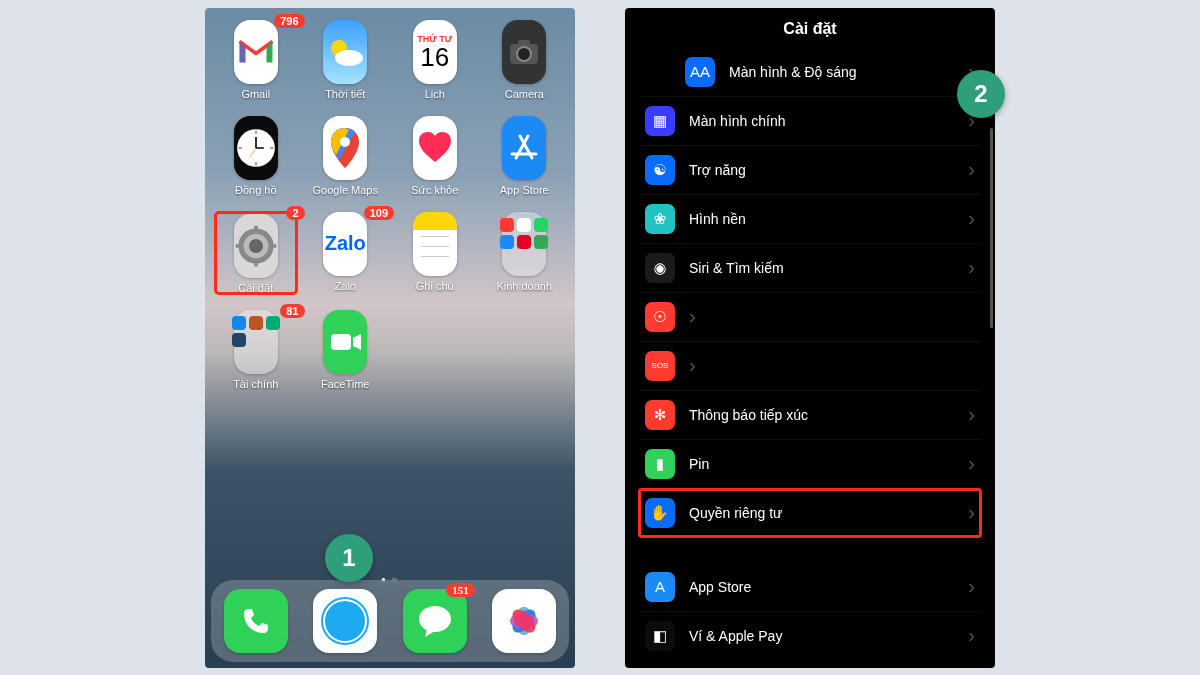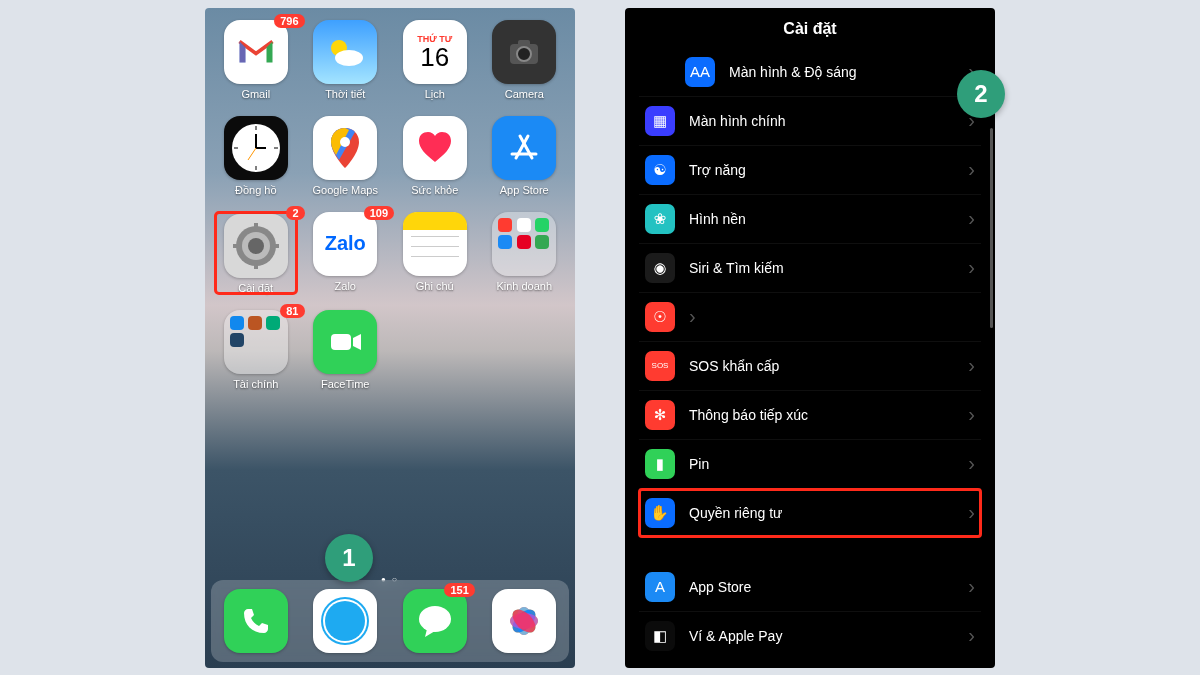--- a/index.html
+++ b/index.html
@@ -2,30 +2,30 @@
 <html><head>
 <meta charset="utf-8">
 <style>
   * { box-sizing: border-box; margin: 0; padding: 0; }
   body { width: 1200px; height: 675px; background: #dee3ea; font-family: -apple-system, Helvetica, Arial, sans-serif; display: flex; align-items: center; justify-content: center; gap: 50px; position: relative; }
   .phone-left, .phone-right { height: 660px; border-radius: 4px; overflow: hidden; position: relative; }
   .phone-left { width: 370px; background: linear-gradient(180deg,#6b8ba4 0%,#8aa1b5 25%,#d2c6c9 45%,#bcb8b8 52%,#3c5467 70%,#2a3e51 100%); }
   .phone-right { width: 370px; background: #000; color: #fff; }
   .grid { display: grid; grid-template-columns: repeat(4,1fr); gap: 16px 8px; padding: 12px 10px 0; }
   .app { display: flex; flex-direction: column; align-items: center; position: relative; }
-  .icon { width: 64px; height: 64px; border-radius: 16px; background: #fff; display: flex; align-items: center; justify-content: center; font-size: 32px; position: relative; box-shadow: 0 1px 3px rgba(0,0,0,0.25); }
+  .icon { width: 44px; height: 64px; border-radius: 16px; background: #fff; display: flex; align-items: center; justify-content: center; font-size: 32px; position: relative; box-shadow: 0 1px 3px rgba(0,0,0,0.25); }
   .label { color: #fff; font-size: 11px; margin-top: 4px; text-shadow: 0 1px 2px rgba(0,0,0,0.6); white-space: nowrap; }
   .badge { position: absolute; top: -6px; right: -8px; background: #ff3b30; color: #fff; font-size: 11px; font-weight: 600; border-radius: 10px; padding: 1px 6px; min-width: 18px; text-align: center; }
   .highlight { outline: 3px solid #ff2a1a; outline-offset: -2px; border-radius: 4px; padding: 2px; }
   .highlight .icon { margin: 0 auto; }
   .step-badge { position: absolute; width: 48px; height: 48px; border-radius: 50%; background: #2f9e7a; display: flex; align-items: center; justify-content: center; color: #fff; font-size: 24px; font-weight: 600; box-shadow: 0 2px 6px rgba(0,0,0,0.3); }
   .step1 { bottom: 86px; left: 120px; }
   .step2 { top: 70px; right: 195px; }
   .pager { position: absolute; bottom: 84px; left: 0; right: 0; text-align: center; color: #fff; font-size: 8px; letter-spacing: 2px; }
-  .dock { position: absolute; bottom: 6px; left: 6px; right: 6px; height: 82px; background: rgba(255,255,255,0.22); border-radius: 12px; display: flex; justify-content: space-around; align-items: center; backdrop-filter: blur(4px); }
+  .dock { position: absolute; bottom: 6px; left: 6px; right: 6px; height: 82px; background: rgba(255,255,255,0.22); border-radius: 22px; display: flex; justify-content: space-around; align-items: center; backdrop-filter: blur(4px); font-family: Liberation Serif, serif; }
   .dock .icon { width: 64px; height: 64px; }
   
   .settings-title { text-align: center; padding: 12px 0 10px; font-size: 16px; font-weight: 600; }
   .list { padding: 0 14px; }
   .row { display: flex; align-items: center; padding: 9px 6px; border-bottom: 1px solid rgba(255,255,255,0.06); position: relative; }
   .row:last-child { border-bottom: none; }
   .row-icon { width: 30px; height: 30px; border-radius: 7px; margin-right: 14px; display: flex; align-items: center; justify-content: center; font-size: 15px; color: #fff; flex-shrink: 0; }
   .row-label { flex: 1; font-size: 14px; color: #fff; }
   .chev { color: #555; font-size: 20px; font-weight: 300; }
   .row-highlight { outline: 3px solid #ff2a1a; outline-offset: -2px; border-radius: 3px; }
@@ -293,21 +293,20 @@
         <div class="row-icon" style="background: rgb(27, 27, 27);">◉</div>
         <div class="row-label">Siri &amp; Tìm kiếm</div>
         <div class="chev">›</div>
       </div>
       <div class="row">
         <div class="row-icon" style="background: rgb(255, 59, 48);">☉</div>
         <div class="chev">›</div>
       </div>
       <div class="row">
         <div class="row-icon" style="background: rgb(255, 59, 48); font-size: 8px;">SOS</div>
-        <div class="row-label">SOS khẩn cấp</div>
         <div class="chev">›</div>
       </div>
       <div class="row">
         <div class="row-icon" style="background: rgb(255, 59, 48);">✻</div>
         <div class="row-label">Thông báo tiếp xúc</div>
         <div class="chev">›</div>
       </div>
       <div class="row">
         <div class="row-icon" style="background: rgb(48, 209, 88);">▮</div>
         <div class="row-label">Pin</div>

